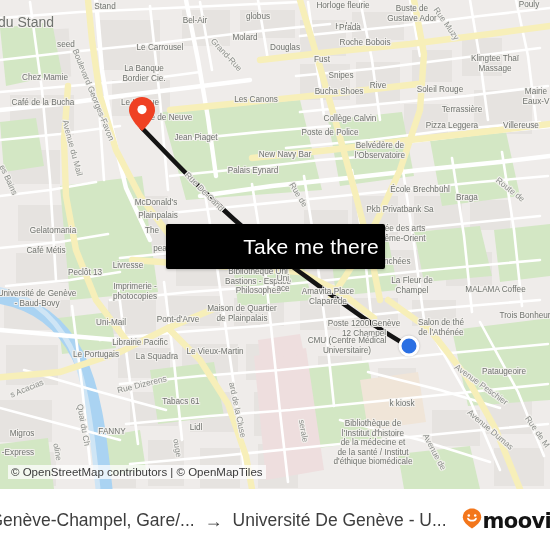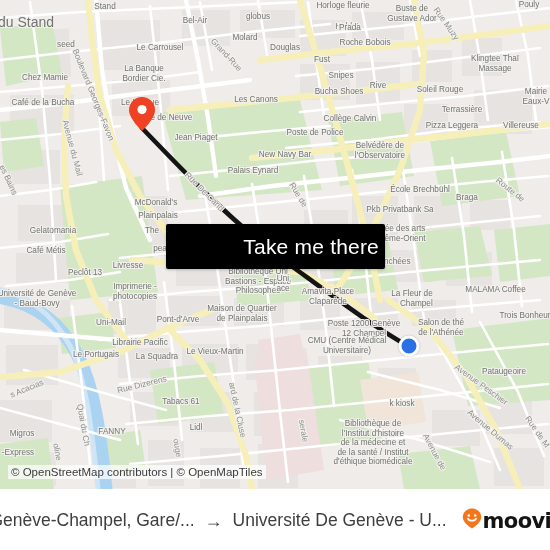--- a/index.html
+++ b/index.html
@@ -343,21 +343,21 @@
         <div class="maplabel" style="left: 462px; top: 110px;">Terrassière</div>
         <div class="maplabel" style="left: 536px; top: 96px;">Mairie
 Eaux-V</div>
         <div class="maplabel" style="left: 43px; top: 103px;">Café de la Bucha</div>
         <div class="maplabel" style="left: 140px; top: 103px;">Le Lyrique</div>
         <div class="maplabel" style="left: 256px; top: 100px;">Les Canons</div>
         <div class="maplabel" style="left: 350px; top: 119px;">Collège Calvin</div>
         <div class="maplabel" style="left: 452px; top: 126px;">Pizza Leggera</div>
         <div class="maplabel" style="left: 521px; top: 126px;">Villereuse</div>
         <div class="maplabel" style="left: 170px; top: 118px;">re de Neuve</div>
-        <div class="maplabel" style="left: 315px; top: 133px; text-align: center;">Poste de Police</div>
+        <div class="maplabel" style="left: 330px; top: 133px; text-align: center;">Poste de Police</div>
         <div class="maplabel" style="left: 196px; top: 138px;">Jean Piaget</div>
         <div class="maplabel" style="left: 380px; top: 150px;">Belvédère de
 l'Observatoire</div>
         <div class="maplabel" style="left: 285px; top: 155px;">New Navy Bar</div>
         <div class="maplabel" style="left: 253px; top: 171px;">Palais Eynard</div>
         <div class="maplabel" style="left: 420px; top: 190px;">École Brechbühl</div>
         <div class="maplabel" style="left: 467px; top: 198px;">Braga</div>
         <div class="maplabel" style="left: 400px; top: 210px;">Pkb Privatbank Sa</div>
         <div class="maplabel" style="left: 156px; top: 203px;">McDonald's</div>
         <div class="maplabel" style="left: 158px; top: 216px;">Plainpalais</div>
@@ -370,21 +370,21 @@
 ême-Orient</div>
         <div class="maplabel" style="left: 395px; top: 262px;">anchées</div>
         <div class="maplabel" style="left: 85px; top: 273px;">Peclôt 13</div>
         <div class="maplabel" style="left: 135px; top: 291px;">Imprimerie -
 photocopies</div>
         <div class="maplabel" style="left: 37px; top: 298px;">Université de Genève
 - Baud-Bovy</div>
         <div class="maplabel" style="left: 258px; top: 281px;">Bibliothèque Uni
 Bastions - Espace
 Philosophes</div>
-        <div class="maplabel" style="left: 412px; top: 298px; text-align: right;">La Fleur de
+        <div class="maplabel" style="left: 412px; top: 285px;">La Fleur de
 Champel</div>
         <div class="maplabel" style="left: 481px; top: 290px; padding-left: 29px;">MALAMA Coffee</div>
         <div class="maplabel" style="left: 328px; top: 296px;">Amavita Place
 Claparède</div>
         <div class="maplabel" style="left: 525px; top: 316px;">Trois Bonheur</div>
         <div class="maplabel" style="left: 441px; top: 327px;">Salon de thé
 de l'Athénée</div>
         <div class="maplabel" style="left: 111px; top: 323px;">Uni-Mail</div>
         <div class="maplabel" style="left: 178px; top: 320px;">Pont-d'Arve</div>
         <div class="maplabel" style="left: 242px; top: 313px;">Maison de Quartier

